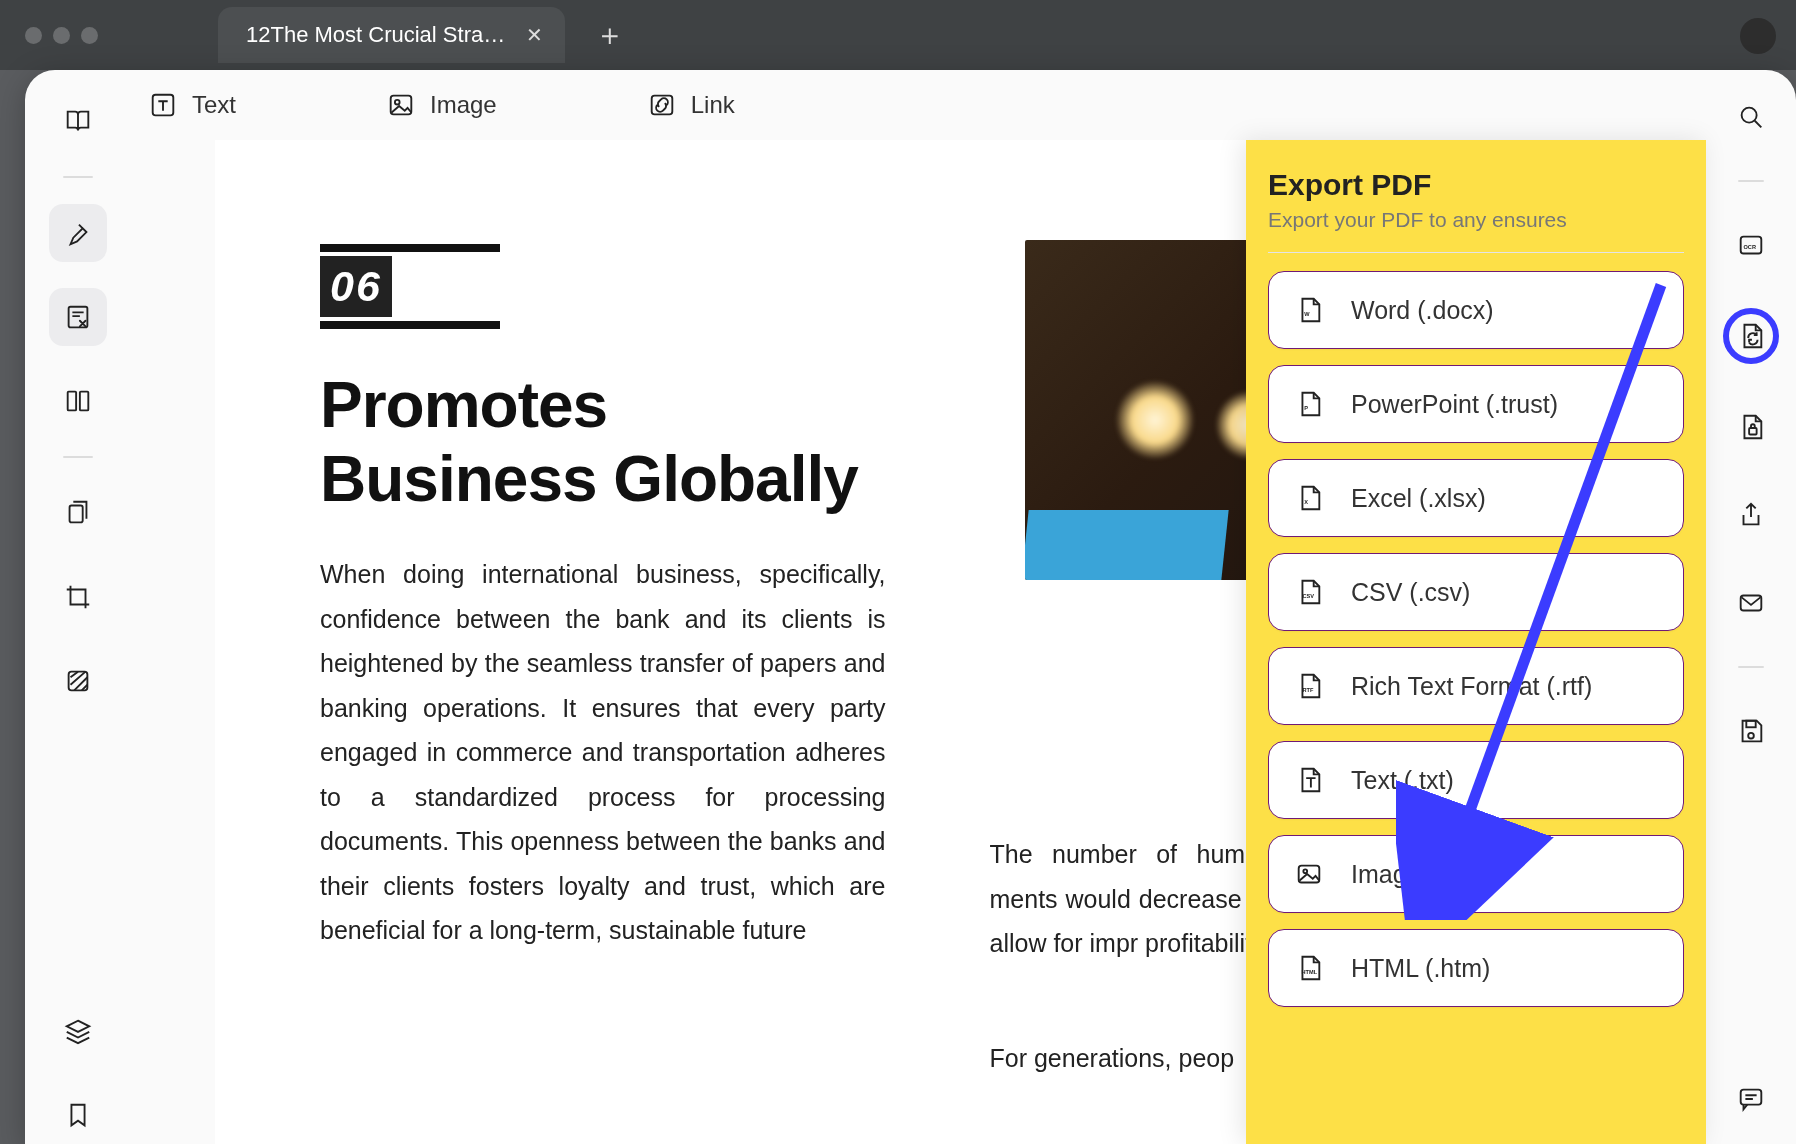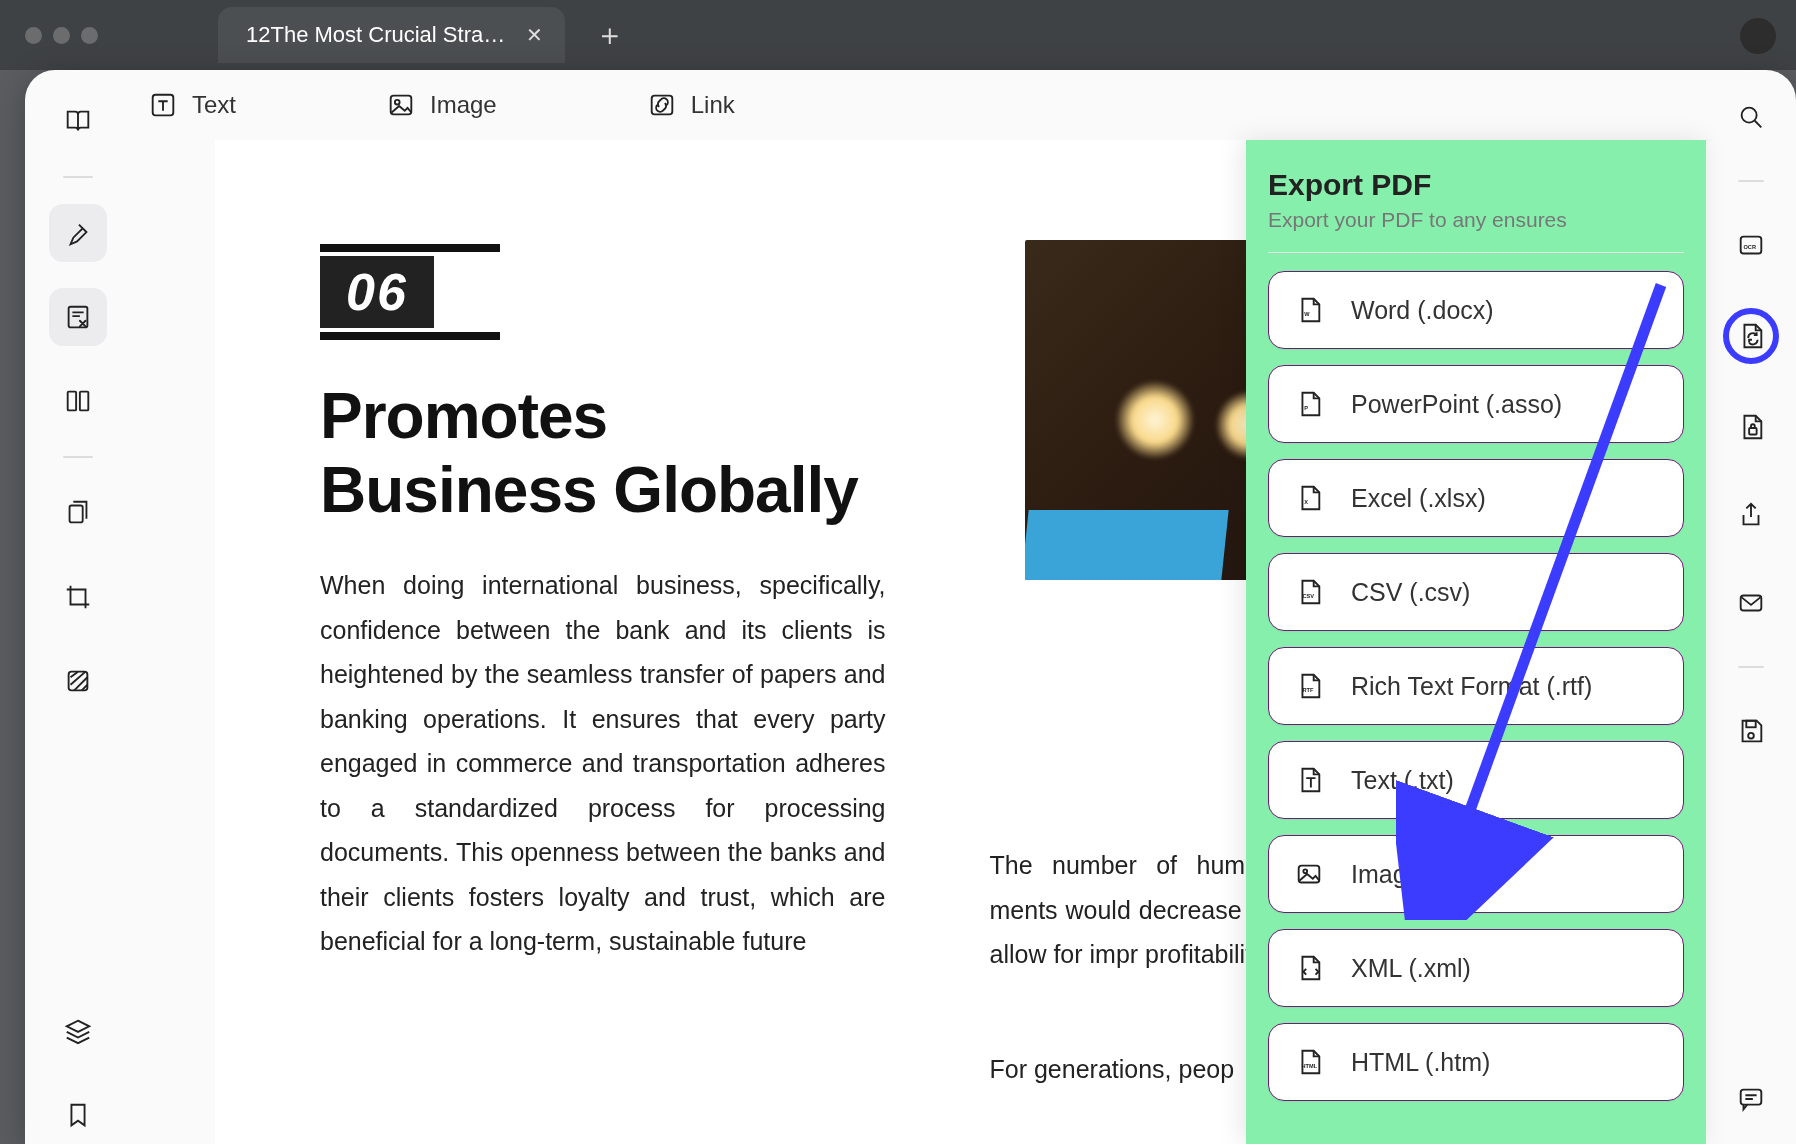--- a/index.html
+++ b/index.html
@@ -26,39 +26,39 @@
   .lb-sep { width:30px; height:2px; background:#dcdcdc; border-radius:2px; }
   .lb-spacer { flex:1; }
 
   
   .top-tools { position:absolute; left:105px; right:90px; top:0; height:70px; display:flex; align-items:center; gap:114px; }
   .tool { display:flex; align-items:center; gap:14px; font-size:24px; color:#333; font-weight:500; padding:8px 18px; border-radius:12px; cursor:pointer; }
 
   
   .canvas { position:absolute; left:190px; right:90px; top:70px; bottom:0; overflow:hidden; }
   .page { position:absolute; left:0; top:0; width:1400px; background:#fff; padding:100px 60px 60px 105px; min-height:1200px; }
-  .badge { display:inline-block; background:#222; color:#fff; font-size:52px; font-weight:700; padding:6px 26px; font-style:italic; letter-spacing:2px; }
+  .badge { display:inline-block; background:#222; color:#fff; font-size:43px; font-weight:700; padding:6px 10px; font-style:italic; letter-spacing:2px; }
   .badge-wrap::before, .badge-wrap::after { content:""; display:block; height:8px; background:linear-gradient(90deg,#111,#111); margin:4px 0; }
   .badge-wrap { width:180px; margin-bottom:40px; }
   .headline { font-size:64px; font-weight:700; line-height:1.15; color:#111; letter-spacing:-1px; margin-bottom:36px; }
   .columns { display:flex; gap:104px; }
   .col { width:580px; font-size:25px; color:#222; line-height:1.78; text-align:justify; }
   .photo { position:absolute; right:60px; top:100px; width:530px; height:340px; background:linear-gradient(135deg,#3a2a1a 0%, #2b1b10 40%, #1a1210 100%); border-radius:2px; overflow:hidden; }
   .photo .glow1 { position:absolute; left:90px; top:140px; width:80px; height:80px; background:radial-gradient(circle,#fff4d6,#f9d98b 40%, transparent 70%); border-radius:50%; filter:blur(2px);}
   .photo .glow2 { position:absolute; left:190px; top:150px; width:70px; height:70px; background:radial-gradient(circle,#fff4d6,#f9d98b 40%, transparent 70%); border-radius:50%; filter:blur(2px);}
   .photo .book { position:absolute; left:0; bottom:0; width:200px; height:70px; background:#3aa4d8; transform:skewX(-6deg); }
 
   
   .right-bar { position:absolute; right:0; top:0; width:90px; bottom:0; display:flex; flex-direction:column; align-items:center; padding-top:22px; gap:38px; }
   .rb-btn { width:50px; height:50px; display:flex; align-items:center; justify-content:center; cursor:pointer; border-radius:12px; }
   .rb-btn.highlight { width:56px; height:56px; border:6px solid #3b3cff; border-radius:50%; }
   .rb-sep { width:26px; height:2px; background:#dcdcdc; border-radius:2px; }
 
   
-  .panel { position:absolute; right:90px; top:70px; width:460px; bottom:0; background:#86efac; box-shadow:-4px 0 24px rgba(0,0,0,0.10); padding:28px 22px 14px 22px; overflow:hidden; }
+  .panel { position:absolute; right:90px; top:70px; width:460px; bottom:0; background:#fde047; box-shadow:-4px 0 24px rgba(0,0,0,0.10); padding:28px 22px 14px 22px; overflow:hidden; }
   .panel h2 { font-size:30px; font-weight:700; color:#222; margin-bottom:6px; }
   .panel .sub { font-size:21px; color:#777; margin-bottom:20px; }
   .panel .line { height:1px; background:#e4e4e6; margin-bottom:18px; }
   .opt { display:flex; align-items:center; gap:24px; background:#fff; border:1px solid #701a75; border-radius:16px; height:78px; padding:0 22px; margin-bottom:16px; font-size:25px; color:#333; cursor:pointer; box-shadow:0 1px 2px rgba(0,0,0,0.04); }
   .opt .ic { width:36px; height:36px; display:flex; align-items:center; justify-content:center; }
 
   
   .arrow-svg { position:absolute; right:120px; top:200px; width:280px; height:650px; pointer-events:none; z-index:50; }
 
   
@@ -210,21 +210,21 @@
       <span>Word (.docx)</span>
     </div>
     <div class="opt">
       <span class="ic">
           <svg viewBox="0 0 32 32">
             <path d="M9 4h12l6 6v18H9z"></path>
             <path d="M21 4v6h6"></path>
             <text x="11" y="22" class="small-label" stroke="none" fill="#222">P</text>
           </svg>
         </span>
-      <span>PowerPoint (.asso)</span>
+      <span>PowerPoint (.trust)</span>
     </div>
     <div class="opt">
       <span class="ic">
           <svg viewBox="0 0 32 32">
             <path d="M9 4h12l6 6v18H9z"></path>
             <path d="M21 4v6h6"></path>
             <text x="11" y="22" class="small-label" stroke="none" fill="#222">X</text>
           </svg>
         </span>
       <span>Excel (.xlsx)</span>
@@ -261,30 +261,20 @@
     </div>
     <div class="opt">
       <span class="ic">
           <svg viewBox="0 0 32 32">
             <rect x="5" y="7" width="22" height="18" rx="3"></rect>
             <circle cx="12" cy="13" r="2"></circle>
             <path d="M6 23l8-7 6 5 3-3 4 5"></path>
           </svg>
         </span>
       <span>Image</span>
-    </div>
-    <div class="opt">
-      <span class="ic">
-          <svg viewBox="0 0 32 32">
-            <path d="M9 4h12l6 6v18H9z"></path>
-            <path d="M21 4v6h6"></path>
-            <path d="M13 17l-3 3 3 3M23 17l3 3-3 3"></path>
-          </svg>
-        </span>
-      <span>XML (.xml)</span>
     </div>
     <div class="opt">
       <span class="ic">
           <svg viewBox="0 0 32 32">
             <path d="M9 4h12l6 6v18H9z"></path>
             <path d="M21 4v6h6"></path>
             <text x="8" y="22" class="small-label" stroke="none" fill="#222">HTML</text>
           </svg>
         </span>
       <span>HTML (.htm)</span>

